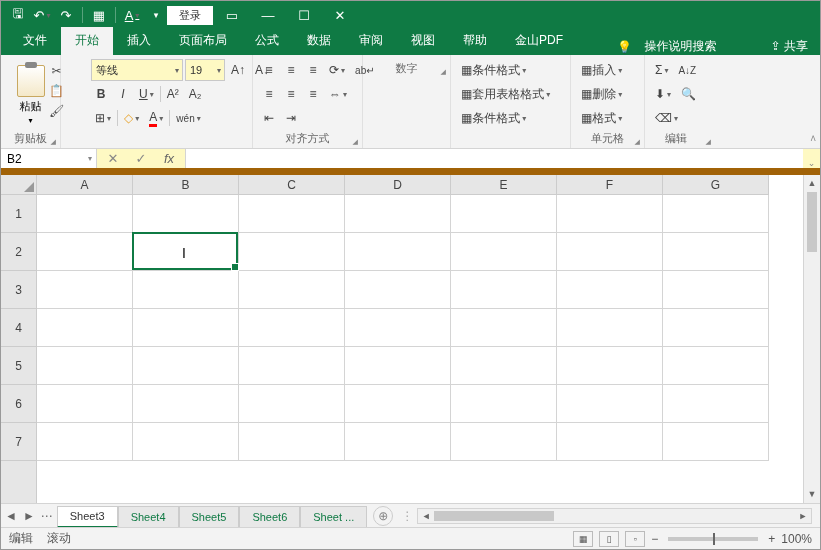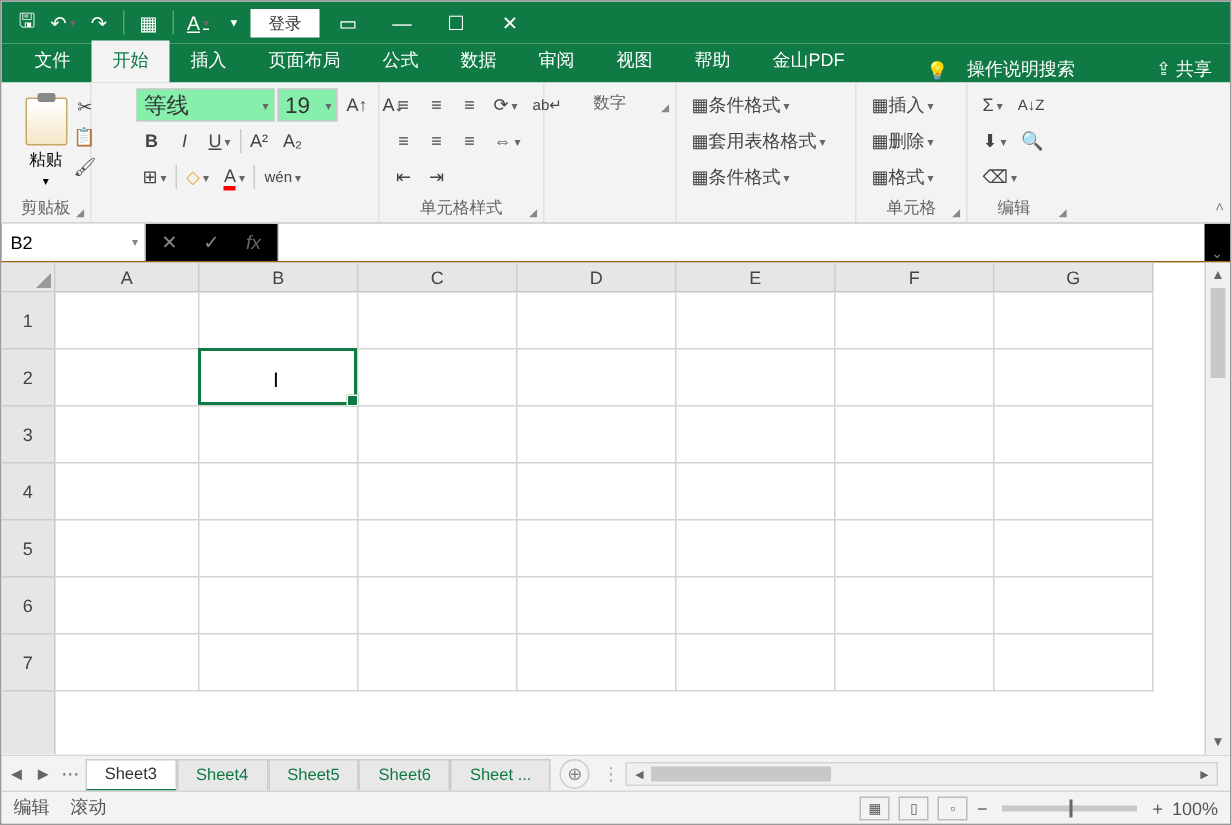--- a/index.html
+++ b/index.html
@@ -18,24 +18,24 @@
 .tabs-right{margin-left:auto;display:flex;align-items:center;gap:12px;padding-right:12px;font-size:12px}
 .ribbon{height:94px;background:#f3f3f3;border-bottom:1px solid #d4d4d4;display:flex;position:relative}
 .rgroup{display:flex;flex-direction:column;padding:4px 6px 2px;border-right:1px solid #e0e0e0;height:100%}
 .rgroup-body{flex:1;display:flex;gap:4px;align-items:flex-start}
 .rgroup-label{text-align:center;font-size:11px;color:#666;padding-top:2px;position:relative}
 .rgroup-label::after{content:"◢";position:absolute;right:-2px;bottom:0;font-size:7px;color:#888}
 .big-btn{display:flex;flex-direction:column;align-items:center;justify-content:flex-end;width:40px;height:66px;gap:2px}
 .small-row{display:flex;align-items:center;gap:2px;height:22px}
 .sbtn{min-width:20px;height:20px;display:flex;align-items:center;justify-content:center;padding:0 3px;border:1px solid transparent;font-size:12px;color:#444}
 .dd::after{content:"▾";font-size:8px;margin-left:2px;color:#666}
-.combo{height:22px;border:1px solid #c8c8c8;background:#86efac;padding:0 16px 0 4px;position:relative;display:flex;align-items:center;font-size:15px;color:#333}
+.combo{height:22px;border:1px solid #c8c8c8;background:#fef9c3;padding:0 16px 0 4px;position:relative;display:flex;align-items:center;font-size:11px;color:#333}
 .combo::after{content:"▾";position:absolute;right:3px;font-size:8px;color:#666}
 .col{display:flex;flex-direction:column;gap:2px}
-.namebox-row{height:26px;background:#000000;border-bottom:1px solid #a16207;display:flex;align-items:flex-end}
+.namebox-row{height:26px;background:#fef9c3;border-bottom:7px solid #a16207;display:flex;align-items:flex-end}
 .namebox{width:96px;height:100%;border-right:1px solid #d4d4d4;padding:0 6px;display:flex;align-items:center;background:#fff;position:relative}
 .namebox::after{content:"▾";position:absolute;right:4px;font-size:8px;color:#888}
 .fx-btns{display:flex;align-items:center;height:100%;padding:0 6px;gap:8px;border-right:1px solid #d4d4d4}
 .fx-btn{width:20px;text-align:center;color:#888;font-size:13px}
 .fx-bar{flex:1;height:100%;background:#fff;padding:0 6px;display:flex;align-items:center}
 .sheet-area{flex:1;display:flex;overflow:hidden;position:relative;background:#fff}
 .corner{width:36px;height:20px;background:#e6e6e6;border-right:1px solid #ccc;border-bottom:1px solid #ccc;position:relative}
 .corner::after{content:"";position:absolute;right:2px;bottom:2px;border:5px solid transparent;border-right-color:#999;border-bottom-color:#999}
 .colheads{height:20px;display:flex;background:#e6e6e6;border-bottom:1px solid #ccc}
 .colhead{border-right:1px solid #ccc;display:flex;align-items:center;justify-content:center;color:#444;font-size:12px}
@@ -173,21 +173,21 @@
         <div class="sbtn">≡</div>
         <div class="sbtn">≡</div>
         <div class="sbtn">≡</div>
         <div class="sbtn dd">⇔</div>
       </div>
       <div class="small-row">
         <div class="sbtn">⇤</div>
         <div class="sbtn">⇥</div>
       </div>
     </div>
-    <div class="rgroup-label">单元格样式</div>
+    <div class="rgroup-label">对齐方式</div>
   </div>
   <div class="rgroup" style="width:88px">
     <div class="rgroup-label">数字</div>
   </div>
   <div class="rgroup" style="width:120px">
     <div class="rgroup-body col">
       <div class="small-row">
           <div class="sbtn dd">▦ <span>条件格式</span></div>
         </div>
       <div class="small-row">

